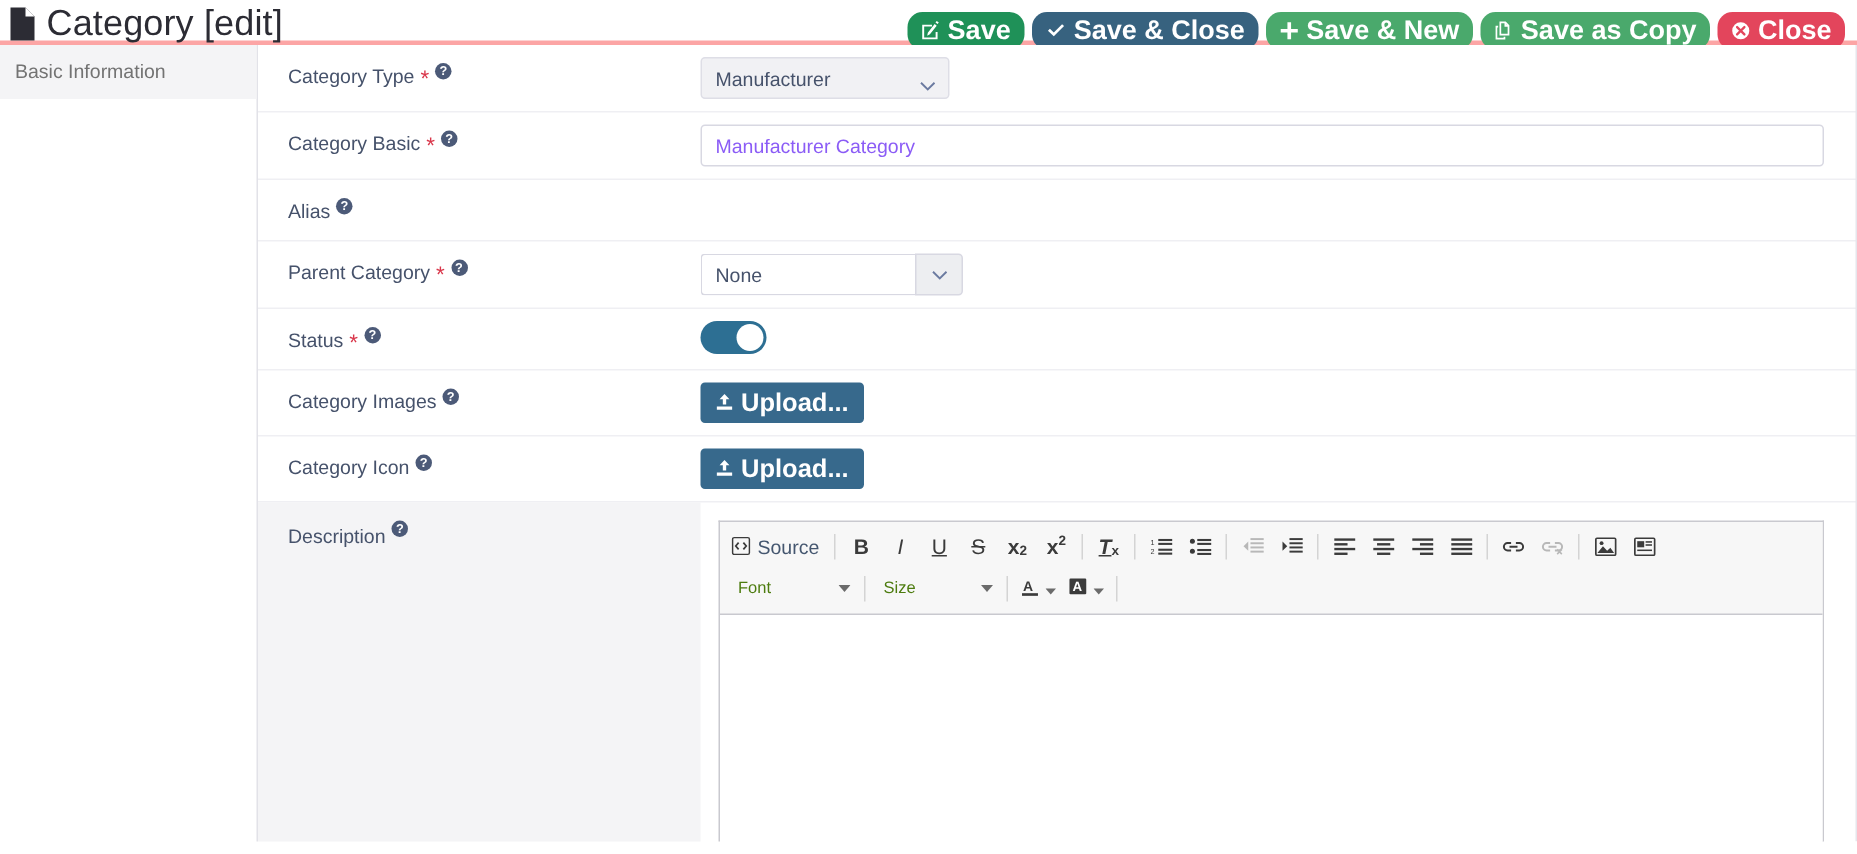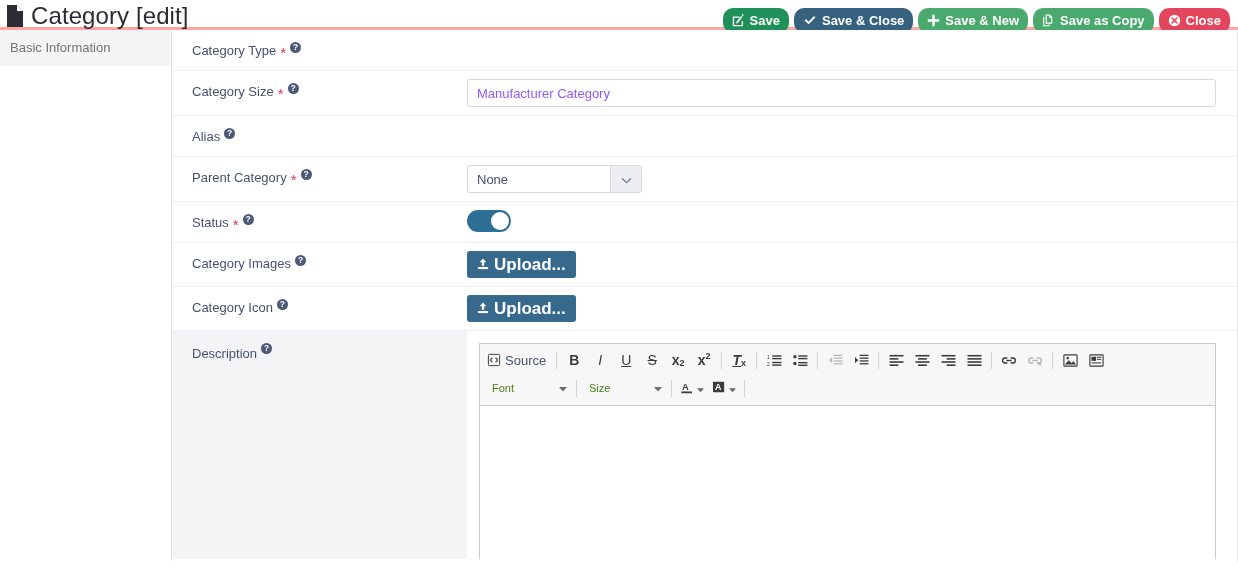--- a/index.html
+++ b/index.html
@@ -34,21 +34,21 @@
 
   .btn-bar {
     position: absolute;
     right: 8px; top: 8px;
     display: flex; gap: 5px; align-items: center;
   }
   .btn {
     display: inline-flex; align-items: center; gap: 5px;
     height: 25px; padding: 0 9px;
     border: none; border-radius: 10px;
-    font-size: 13px; color: #ffffff;
+    font-size: 18px; color: #ffffff;
     font-family: "Liberation Sans", sans-serif;
     cursor: pointer;
     white-space: nowrap;
     font-weight: bold;
   }
   .btn svg { display:block; }
   .btn-save      { background: #1f9158; }
   .btn-saveclose { background: #37627f; }
   .btn-savenew   { background: #4aa96c; }
   .btn-savecopy  { background: #4aa96c; }
@@ -382,25 +382,37 @@
 
   <div class="form-col">
     <div class="right-edge"></div>
 
     <div class="row">
       <div class="lbl-cell">
         <span>Category Type</span>
         <span class="req">*</span>
         <span class="help">?</span>
       </div>
+      <div class="ctl-cell">
+        <span class="sel-wrap">
+          <select class="sel-simple">
+            <option>Manufacturer</option>
+          </select>
+          <span class="chev">
+            <svg width="11" height="7" viewBox="0 0 11 7" fill="none" stroke="#6b7aa0" stroke-width="1.3">
+              <path d="M1 1.2 5.5 5.6 10 1.2"></path>
+            </svg>
+          </span>
+        </span>
+      </div>
     </div>
 
     <div class="row">
       <div class="lbl-cell">
-        <span>Category Size</span>
+        <span>Category Basic</span>
         <span class="req">*</span>
         <span class="help">?</span>
       </div>
       <div class="ctl-cell">
         <input class="text-input" type="text" value="Manufacturer Category" style="">
       </div>
     </div>
 
     <div class="row">
       <div class="lbl-cell">

